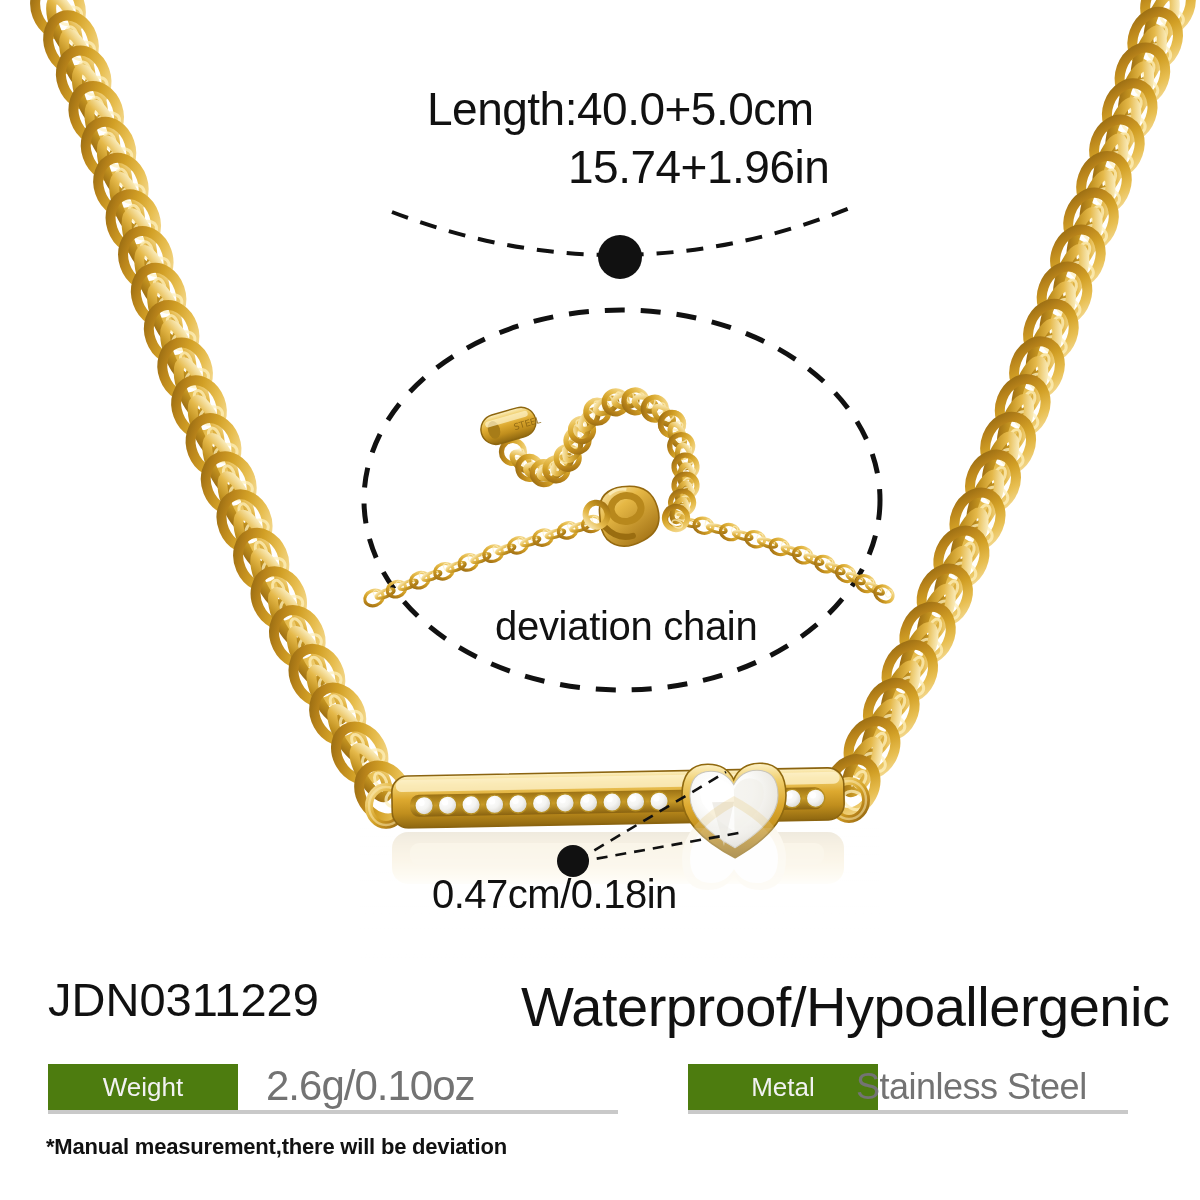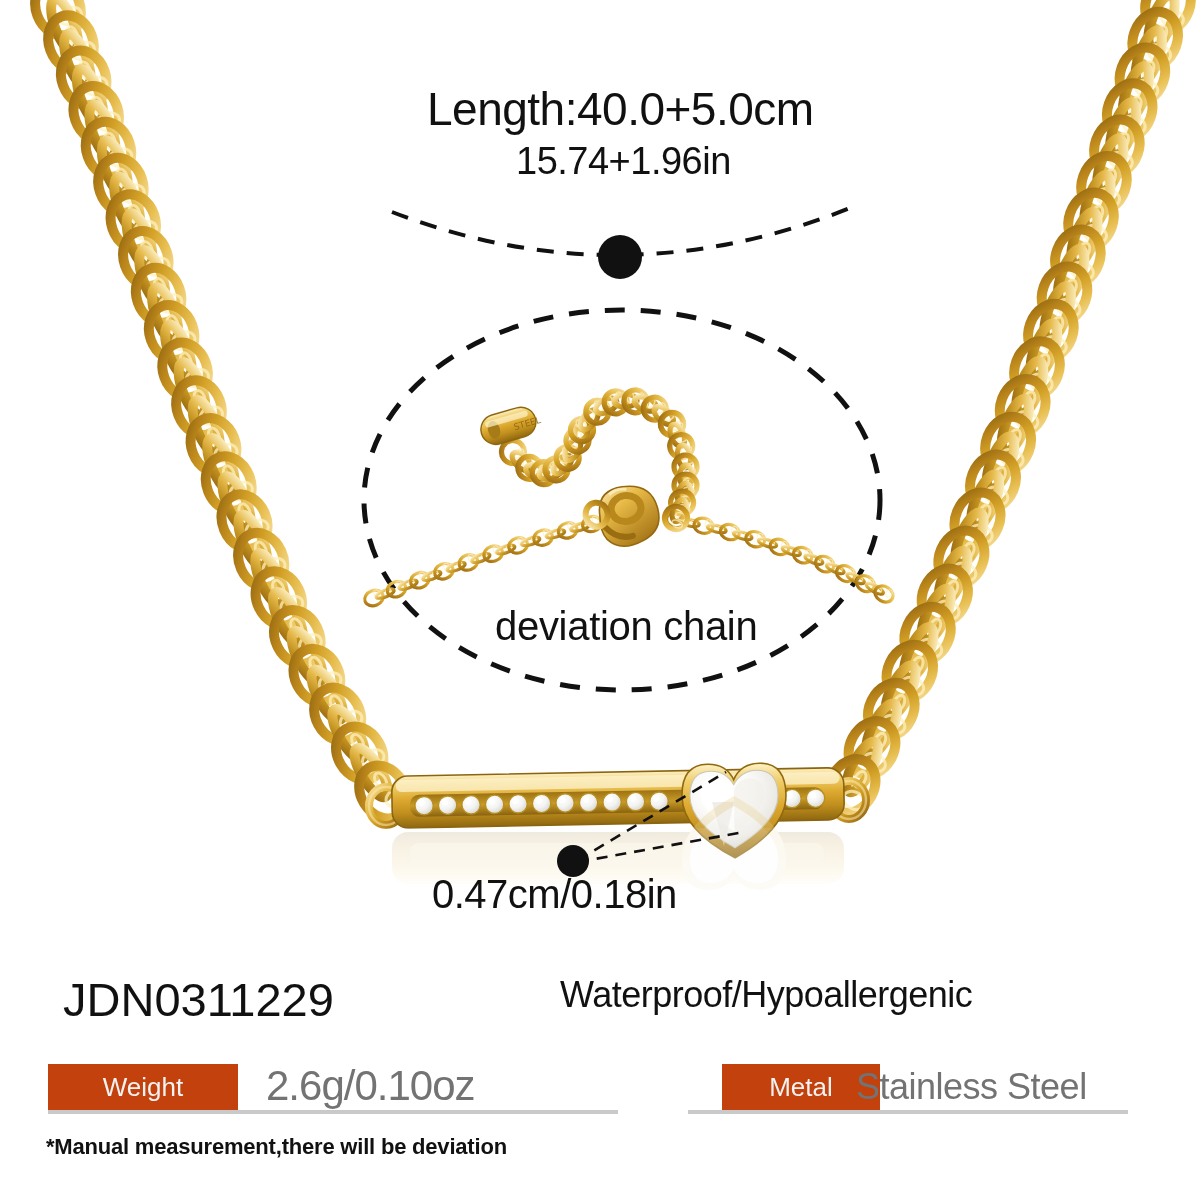--- a/index.html
+++ b/index.html
@@ -10,47 +10,47 @@
     color:#111;
     overflow:hidden;
     position:relative;
   }
   #stage{position:absolute;inset:0;width:1200px;height:1200px;}
   #art{position:absolute;left:0;top:0;width:1200px;height:1200px;}
 
   .txt{position:absolute;white-space:pre;color:#111;}
 
   #len1{left:392px;top:82px;font-size:46px;letter-spacing:-0.5px;margin-left:35px;}
-  #len2{left:516px;top:140px;font-size:38px;letter-spacing:-0.5px;}
+  #len2{left:568px;top:140px;font-size:46px;letter-spacing:-0.5px;}
   #extlabel{left:495px;top:604px;font-size:40px;letter-spacing:-0.3px;}
   #gemsize{left:432px;top:872px;font-size:40px;letter-spacing:-0.5px;}
-  #sku{left:48px;top:972px;font-size:47px;letter-spacing:0px;margin-left:15px;}
-  #wp{left:560px;top:974px;font-size:36px;letter-spacing:-0.5px;}
+  #sku{left:48px;top:972px;font-size:47px;letter-spacing:0px;}
+  #wp{left:521px;top:974px;font-size:56px;letter-spacing:-0.5px;}
   #note{left:46px;top:1134px;font-size:22px;letter-spacing:-0.2px;font-weight:bold;}
 
   .specrow{position:absolute;height:46px;}
   .spec-badge{
     position:absolute;left:0;top:0;height:46px;
-    background:#c2410c;color:#f2f2f2;
+    background:#4d7c0f;color:#f2f2f2;
     display:flex;align-items:center;justify-content:center;
     font-size:26px;letter-spacing:0px;
   }
   .spec-rule{
     position:absolute;left:0;top:46px;height:4px;background:#c9c9c9;
   }
   .spec-val{
     position:absolute;top:-2px;color:#737373;white-space:pre;
   }
   #row-weight{left:48px;top:1064px;width:570px;}
   #row-weight .spec-badge{width:190px;}
   #row-weight .spec-rule{width:570px;}
   #row-weight .spec-val{left:218px;font-size:42px;letter-spacing:-1px;}
 
   #row-metal{left:688px;top:1064px;width:440px;}
-  #row-metal .spec-badge{width:158px;margin-left:34px;}
+  #row-metal .spec-badge{width:190px;}
   #row-metal .spec-rule{width:440px;}
   #row-metal .spec-val{left:168px;font-size:36px;letter-spacing:-0.5px;top:2px;}
 </style>
 </head>
 <body>
 
 
 
 <div id="stage">
 

